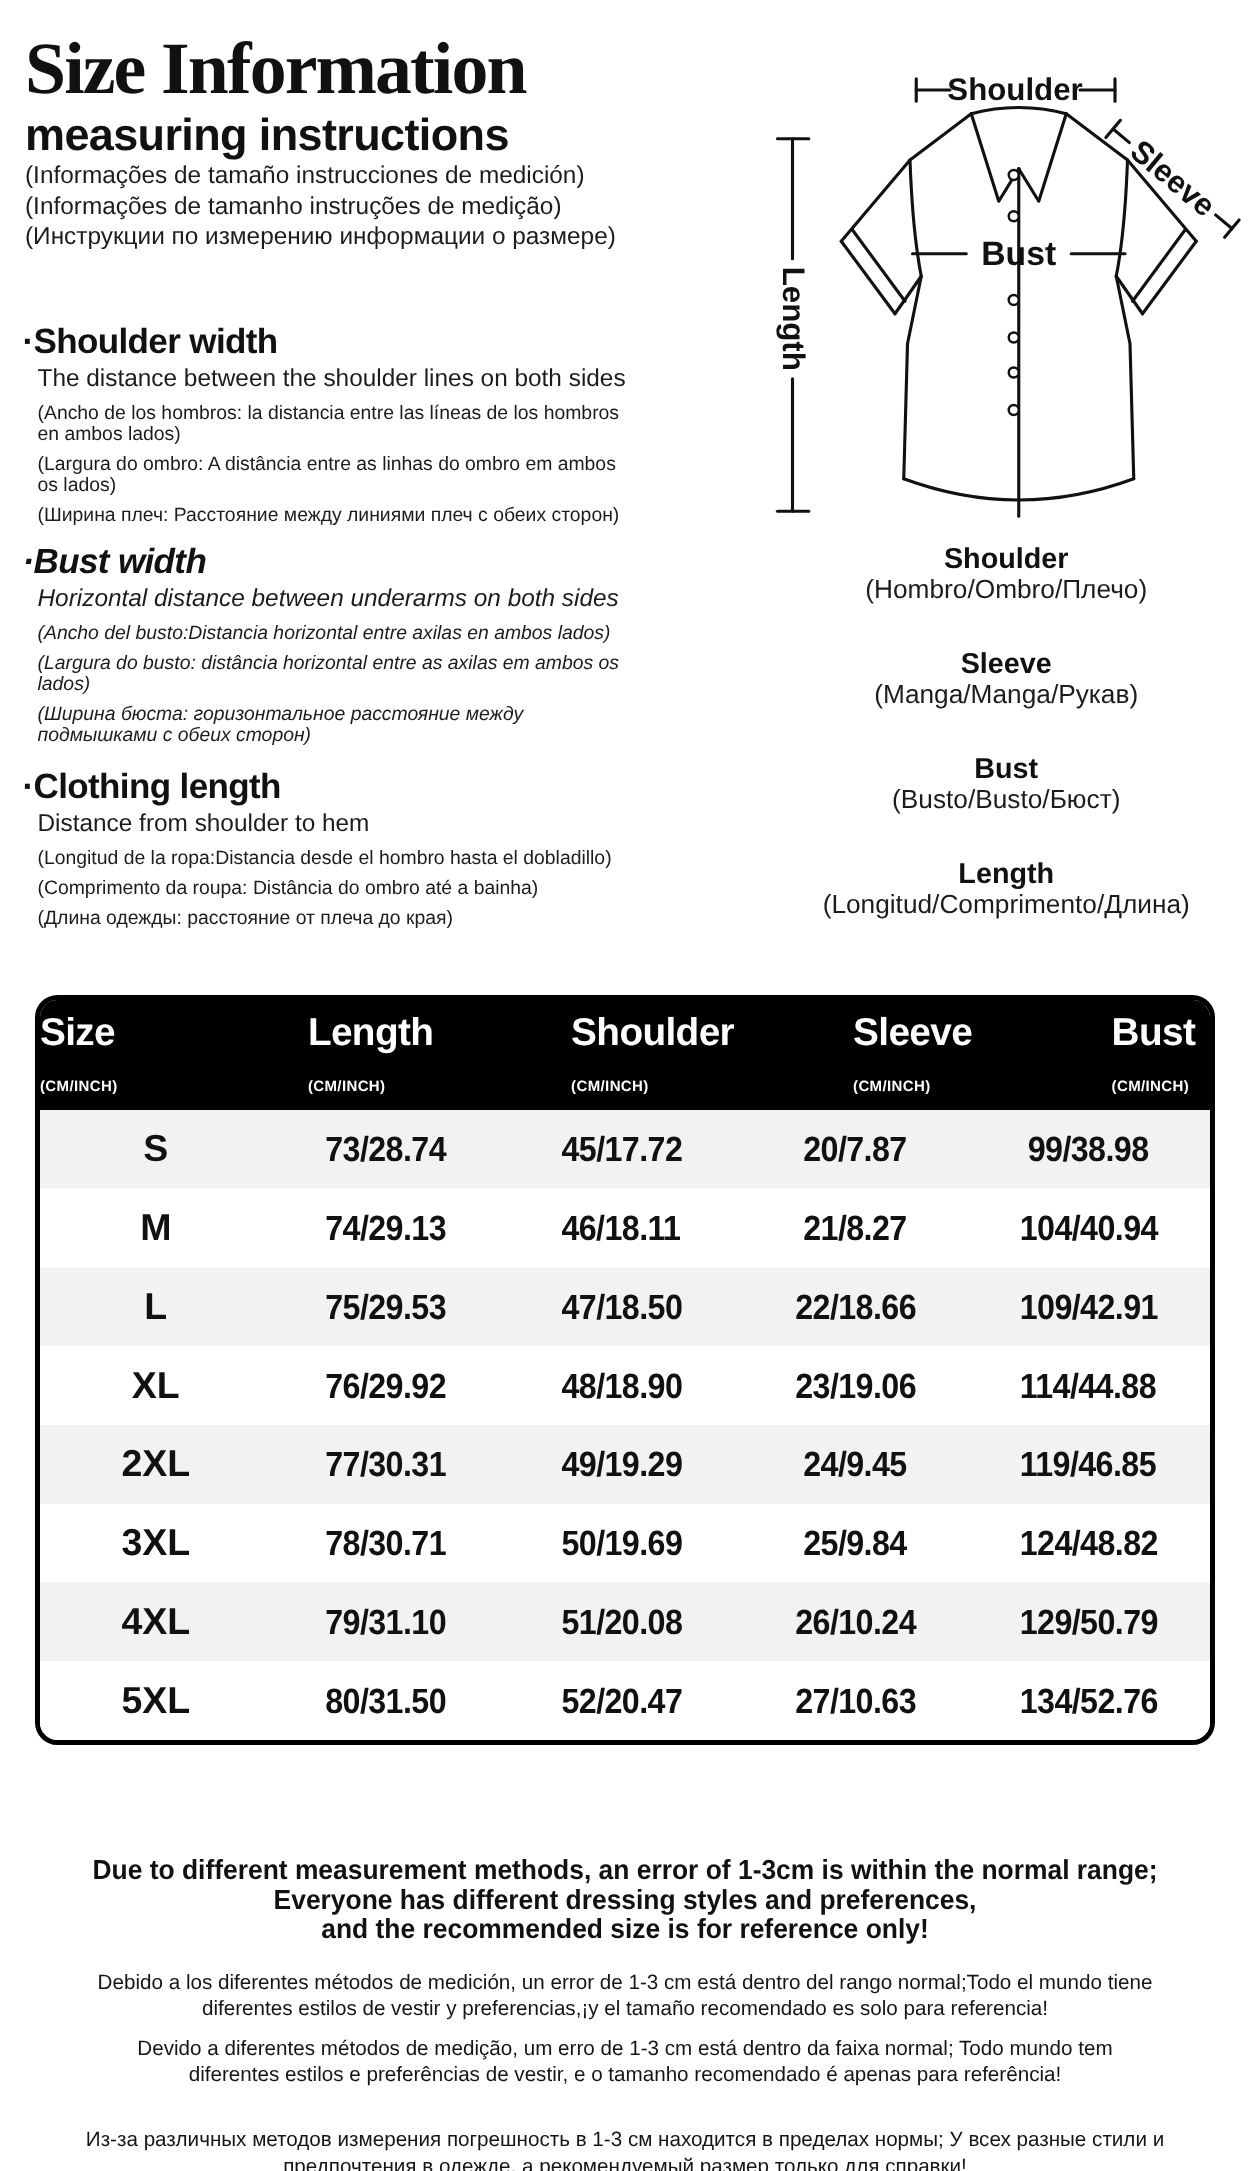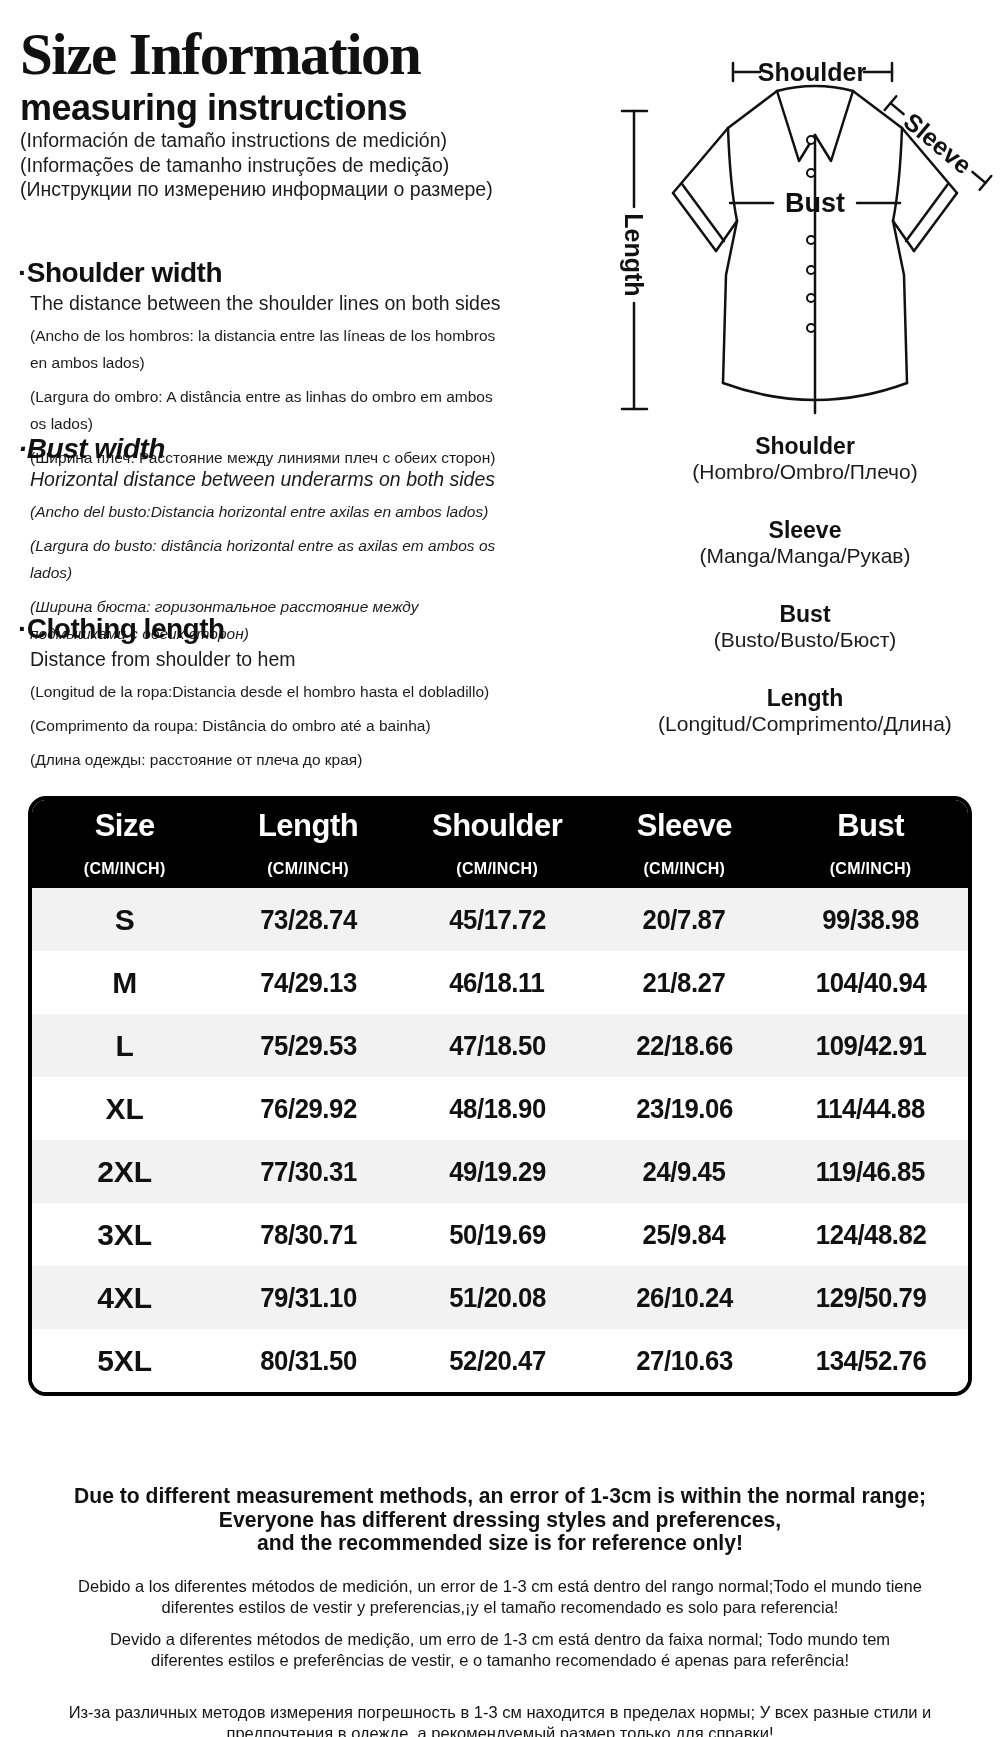--- a/index.html
+++ b/index.html
@@ -11,41 +11,41 @@
   .hdr{position:absolute;left:20px;top:22px;width:530px;}
   .hdr .title{font-size:59px;font-weight:700;letter-spacing:-1.5px;line-height:64px;font-family:Liberation Serif, serif;}
   .hdr .subtitle{font-size:36px;font-weight:700;letter-spacing:-0.5px;line-height:40px;margin-top:2px;}
   .hdr .t-trans{font-size:19.5px;line-height:23.5px;margin-top:1px;color:#1c1c1c;}
   .hdr .t-trans:first-of-type{margin-top:6px;}
   
   .section{position:absolute;left:18px;width:512px;}
   .sec-1{top:256px;} .sec-2{top:432px;font-style:italic;} .sec-3{top:612px;}
   .sec-heading{font-size:28px;font-weight:700;letter-spacing:-0.5px;line-height:33px;}
   .sec-desc{font-size:19.5px;line-height:23px;margin:3px 0 7px 12px;color:#1c1c1c;}
-  .sec-trans{font-size:15.5px;line-height:27px;margin:0 0 7px 12px;max-width:478px;color:#1c1c1c;}
+  .sec-trans{font-size:15.5px;line-height:17px;margin:0 0 7px 12px;max-width:478px;color:#1c1c1c;}
   
   .diagram{position:absolute;left:530px;top:25px;width:470px;height:410px;}
   .diagram svg{display:block;}
   .dia-label{font-weight:600;fill:#111;}
   
   .legend{position:absolute;left:570px;top:433px;width:470px;text-align:center;}
   .legend-item{margin-bottom:32px;}
   .legend-term{font-size:23px;font-weight:700;line-height:26px;}
   .legend-trans{font-size:21px;line-height:26px;color:#1c1c1c;}
   
   .size-table{
     position:absolute;left:28px;top:796px;width:936px;height:592px;
     border:4px solid #000;border-radius:18px;overflow:hidden;background:#fff;
   }
   .thead{
     display:grid;grid-template-columns:19.8% 19.4% 21% 19% 20.8%;
-    background:#000;color:#fff;height:88px;align-items:center;text-align:center;
+    background:#000;color:#fff;height:88px;align-items:center;gap:29px;
   }
   .th-label{font-size:31px;font-weight:700;line-height:34px;letter-spacing:-0.5px;}
-  .th-unit{font-size:16px;font-weight:700;line-height:20px;letter-spacing:0.3px;margin-top:16px;}
+  .th-unit{font-size:12px;font-weight:700;line-height:20px;letter-spacing:0.3px;margin-top:16px;}
   .trow{
     display:grid;grid-template-columns:19.8% 19.4% 21% 19% 20.8%;
     height:63px;align-items:center;text-align:center;background:#fff;
   }
   .trow.alt{background:#f2f2f2;}
   .td{font-size:28px;font-weight:700;}
   .td .num{display:inline-block;transform:scaleX(0.92);letter-spacing:-0.5px;white-space:nowrap;}
   .td.sizecol{font-size:30px;}
   
   .disclaimer{position:absolute;left:0;top:1484px;width:1000px;text-align:center;}
@@ -57,21 +57,21 @@
   .dis-ru{max-width:900px;margin-top:31px;}
 </style>
 </head>
 <body>
 
 <div class="page">
 
   <div class="hdr">
     <div class="title">Size Information</div>
     <div class="subtitle">measuring instructions</div>
-    <div class="t-trans">(Información de tamaño instructions de medición)</div>
+    <div class="t-trans">(Informações de tamaño instrucciones de medición)</div>
     <div class="t-trans">(Informações de tamanho instruções de medição)</div>
     <div class="t-trans">(Инструкции по измерению информации о размере)</div>
   </div>
 
   <div class="section sec-1">
     <div class="sec-heading">·Shoulder width</div>
     <div class="sec-desc">The distance between the shoulder lines on both sides</div>
     <div class="sec-trans">(Ancho de los hombros: la distancia entre las líneas de los hombros en ambos lados)</div>
     <div class="sec-trans">(Largura do ombro: A distância entre as linhas do ombro em ambos os lados)</div>
     <div class="sec-trans">(Ширина плеч: Расстояние между линиями плеч с обеих сторон)</div>

